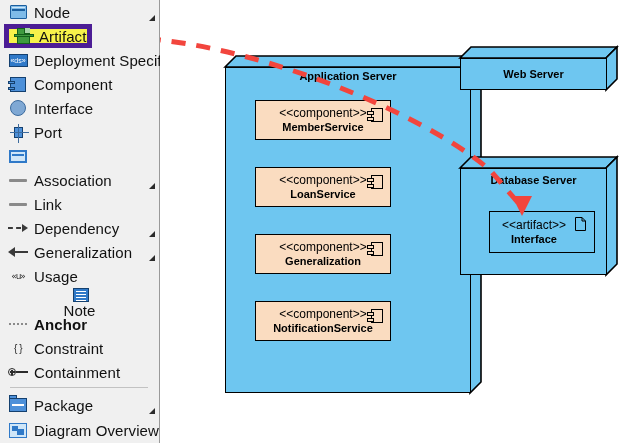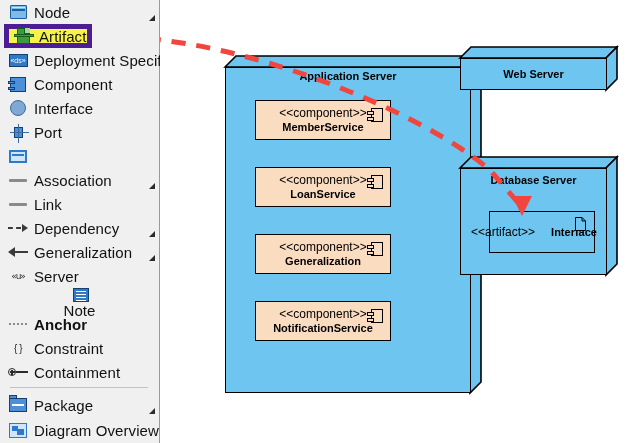--- a/index.html
+++ b/index.html
@@ -131,21 +131,21 @@
     display:flex;flex-direction:column;align-items:center;justify-content:center;
   }
   .stereo{font-size:12px;color:#000;font-family:"Liberation Sans",sans-serif;line-height:14px;}
   .elname{font-size:11px;font-weight:bold;color:#000;font-family:"Liberation Sans",sans-serif;line-height:14px;}
   .comp-icon{position:absolute;right:7px;top:7px;width:12px;height:14px;border:1.2px solid #000;box-sizing:border-box;background:transparent;}
   .comp-icon:before{content:"";position:absolute;left:-5px;top:2px;width:7px;height:3.5px;border:1.2px solid #000;box-sizing:border-box;background:#fadcc0;}
   .comp-icon:after{content:"";position:absolute;left:-5px;top:8px;width:7px;height:3.5px;border:1.2px solid #000;box-sizing:border-box;background:#fadcc0;}
   .artifact-box{
     position:absolute;background:#6ec6f0;
     border:1.4px solid #000;box-sizing:border-box;
-    display:flex;flex-direction:row;align-items:center;justify-content:center;
+    display:flex;flex-direction:column;align-items:center;justify-content:center;
   }
   .art-icon{position:absolute;right:8px;top:5px;width:11px;height:14px;}
   #arrow-layer{position:absolute;left:0;top:0;width:479px;height:443px;pointer-events:none;overflow:visible;}
 </style>
 </head>
 <body>
 
 <div id="app">
 
   <div id="palette">
@@ -227,21 +227,21 @@
           <span class="ico-gen"></span>
         </span>
       <span class="pal-label">Generalization</span>
       <span class="pal-arrow"></span>
     </div>
 
     <div class="pal-row" style="top:264px;">
       <span class="pal-ico">
           <span class="ico-usage">«u»</span>
         </span>
-      <span class="pal-label">Server</span>
+      <span class="pal-label">Usage</span>
     </div>
 
     <div class="pal-row" style="top:288px;flex-direction:column;">
       <span class="pal-ico">
           <span class="ico-note"></span>
         </span>
       <span class="pal-label">Note</span>
     </div>
 
     <div class="pal-row" style="top:312px;font-weight:bold;">

